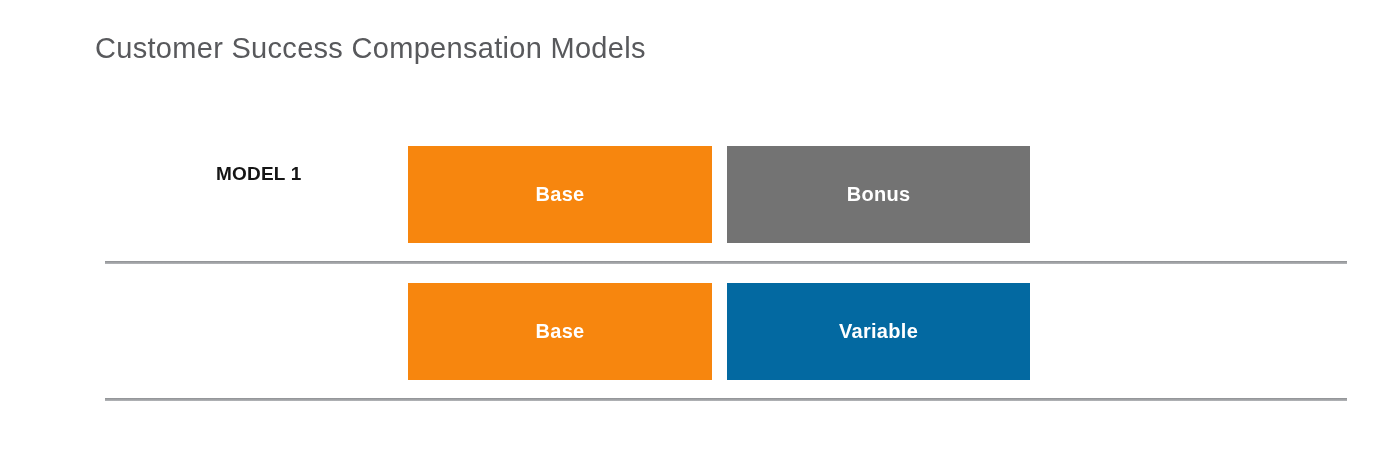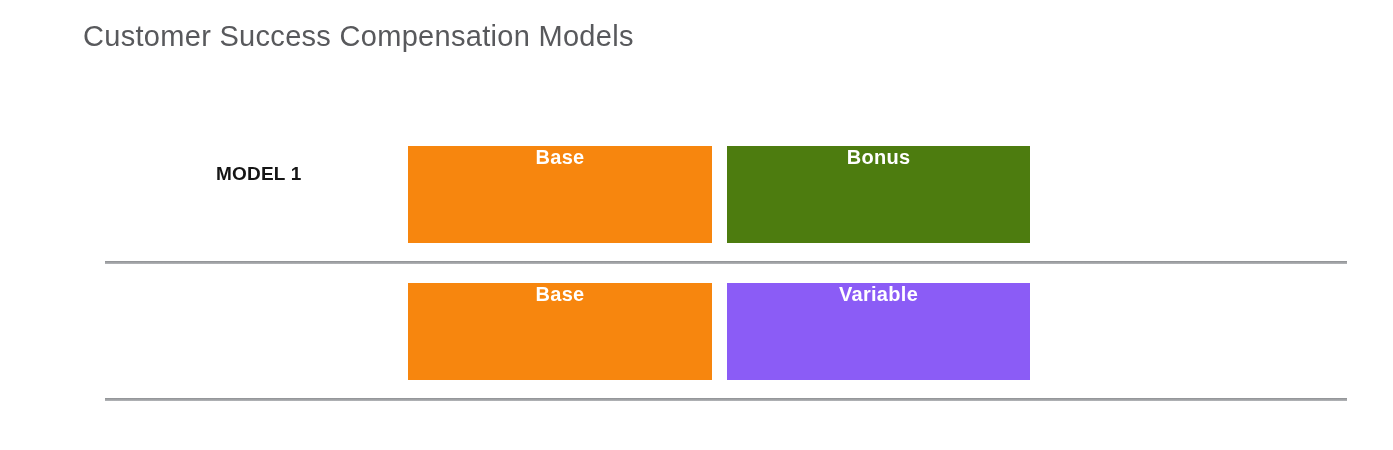--- a/index.html
+++ b/index.html
@@ -12,21 +12,21 @@
     width: 1393px;
     height: 450px;
     background: #ffffff;
     overflow: hidden;
     font-family: "Liberation Sans", sans-serif;
   }
   .title {
     position: absolute;
     left: 83px;
     top: 20px;
-    margin: 0;
+    margin: 12px;
     font-size: 29px;
     font-weight: 400;
     letter-spacing: 0.3px;
     color: #58595c;
   }
   .row-label {
     position: absolute;
     left: 196px;
     width: 130px;
     font-size: 19px;
@@ -35,32 +35,32 @@
     color: #151515;
     white-space: nowrap;
     margin-left: 20px;
   }
   .label-1 { top: 163px; }
   .label-2 { top: 300px; }
   .box {
     position: absolute;
     height: 97px;
     display: flex;
-    align-items: flex-start;
+    align-items: center;
     justify-content: center;
   }
   .box-label {
     color: #ffffff;
     font-size: 20px;
     font-weight: 700;
     letter-spacing: 0.3px;
   }
   .orange { background: #f7860e; }
-  .green  { background: #4d7c0f; }
-  .blue   { background: #8b5cf6; }
+  .green  { background: #737373; }
+  .blue   { background: #0369a1; }
   .box-r1c1 { left: 408px; top: 146px; width: 304px; }
   .box-r1c2 { left: 727px; top: 146px; width: 303px; }
   .box-r2c1 { left: 408px; top: 283px; width: 304px; }
   .box-r2c2 { left: 727px; top: 283px; width: 303px; }
   .divider {
     position: absolute;
     left: 105px;
     width: 1242px;
     height: 3px;
     background: linear-gradient(#8e9093, #b4b6b9);

